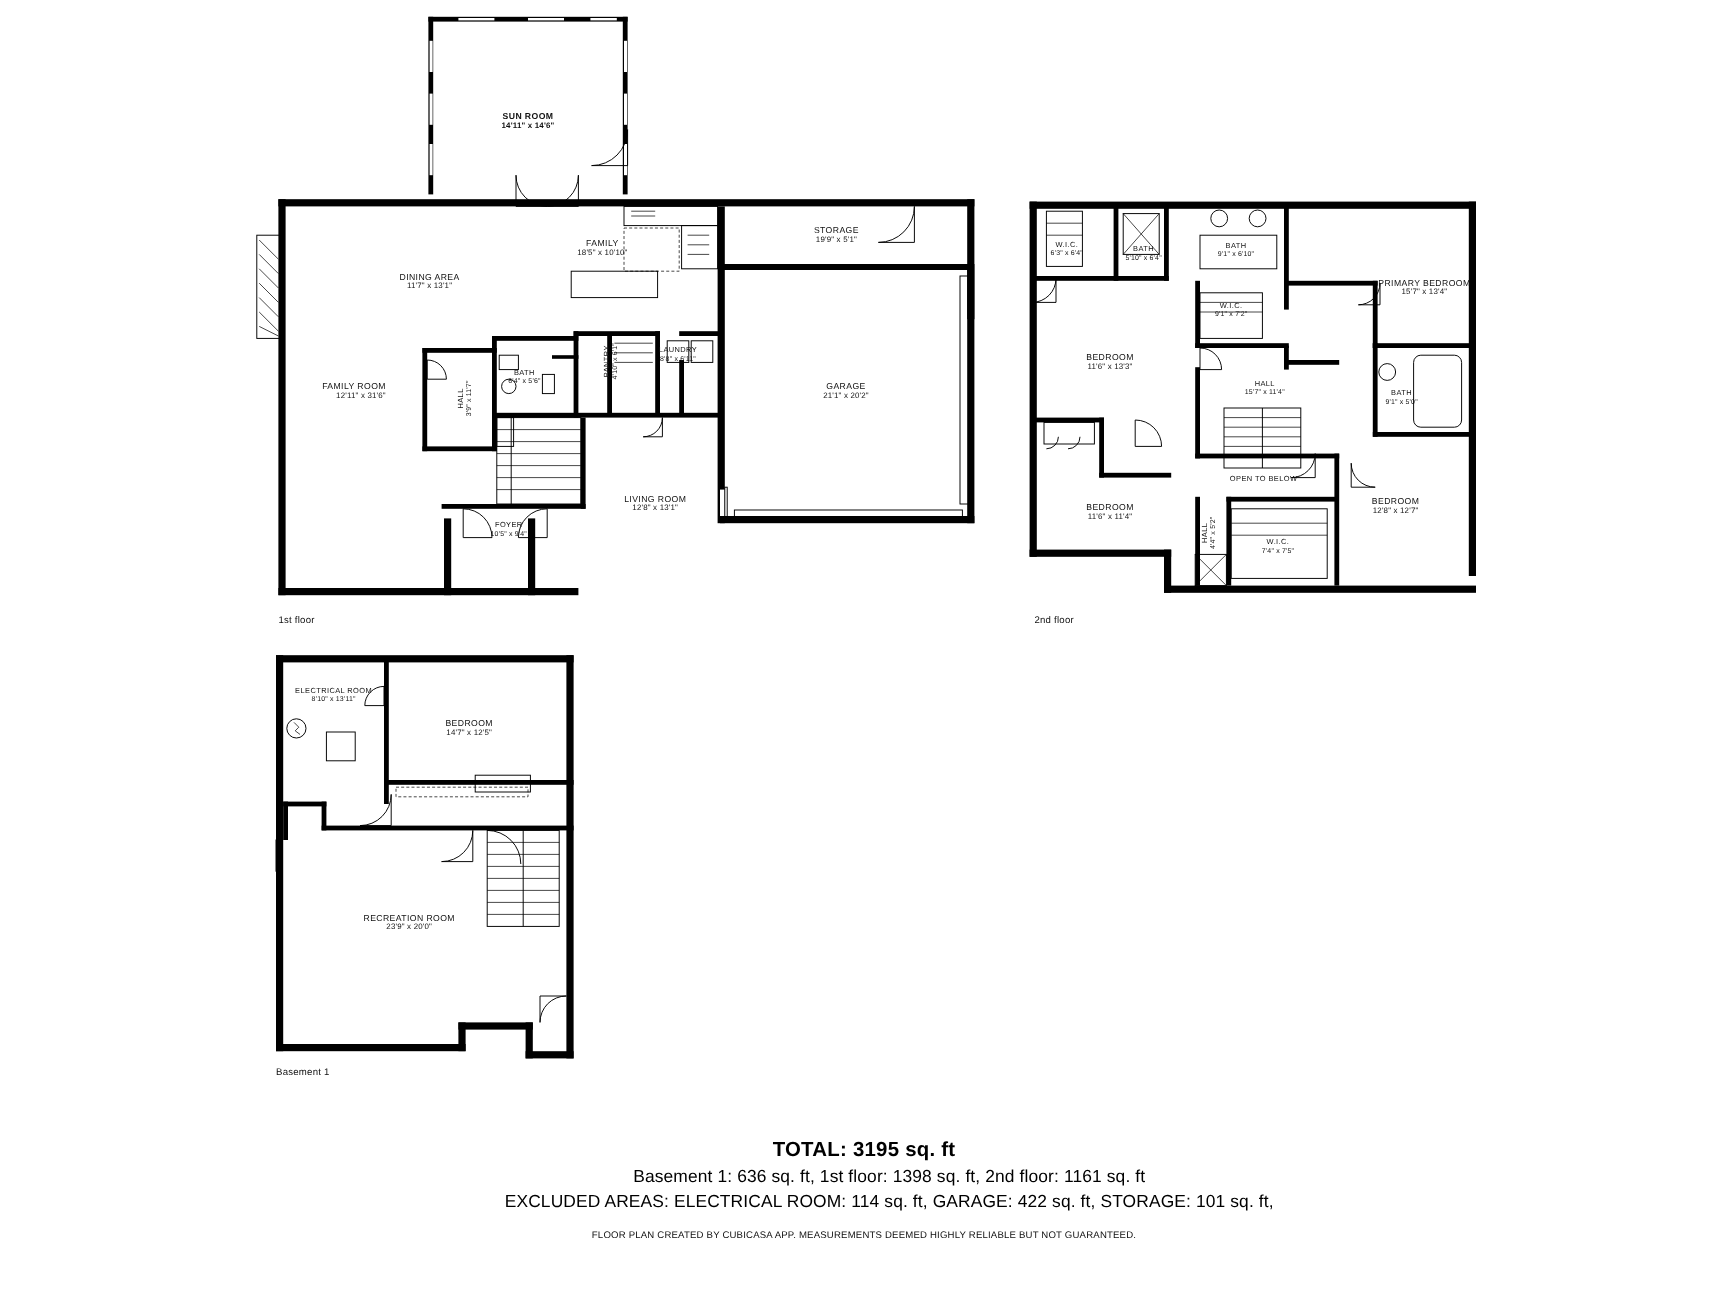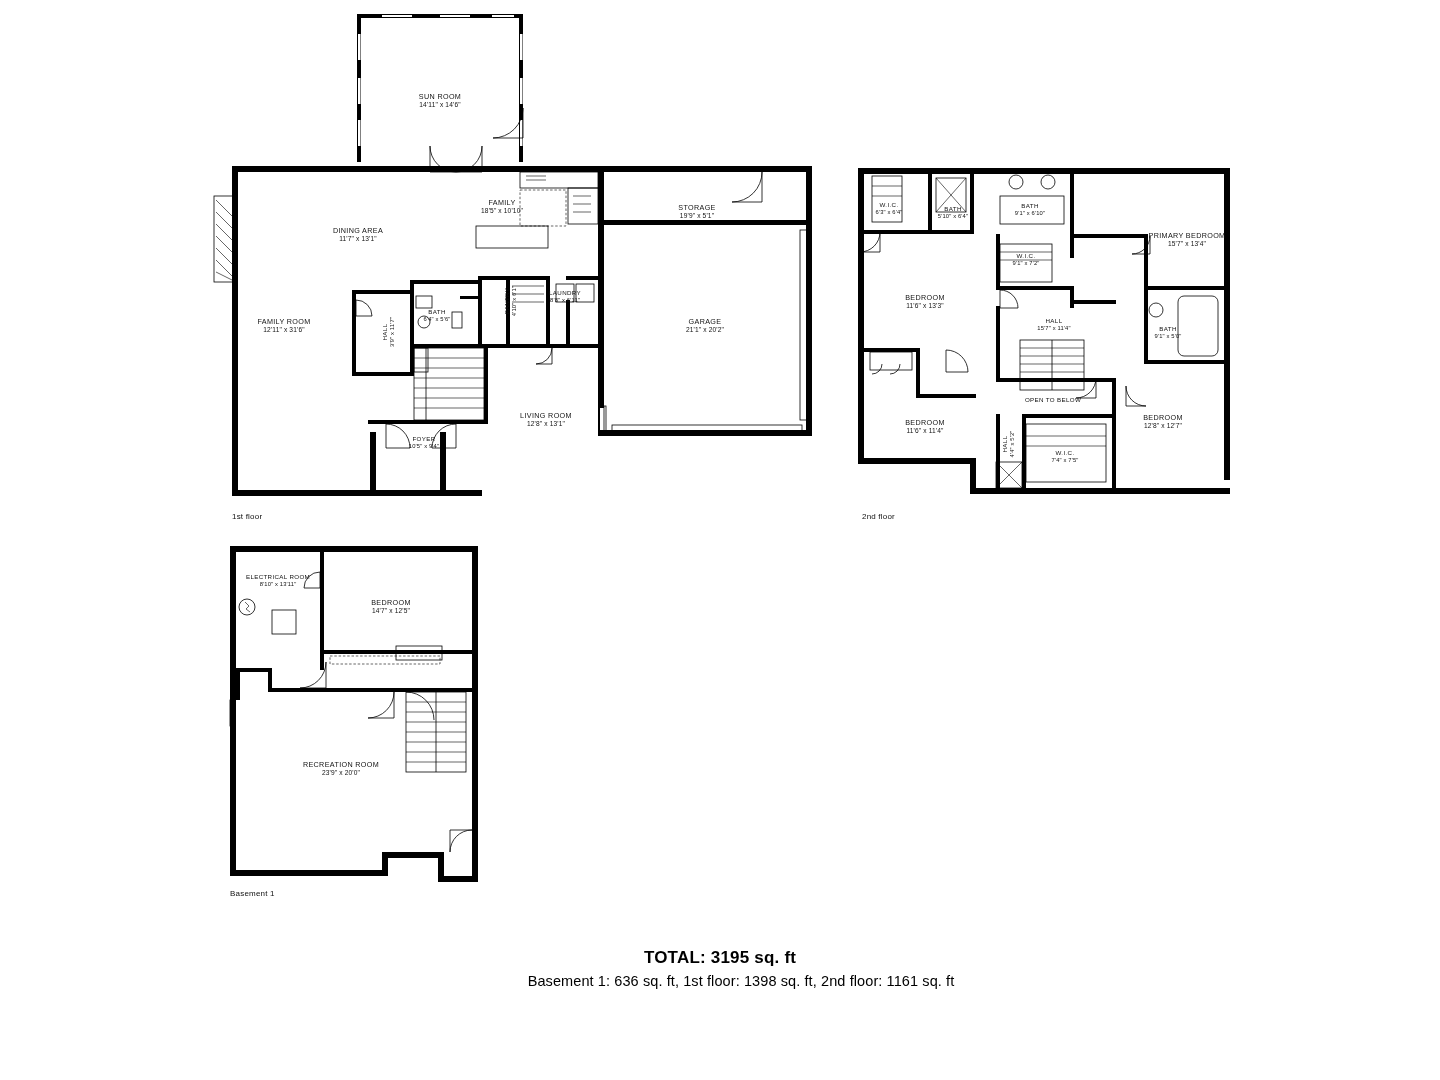--- a/index.html
+++ b/index.html
@@ -302,37 +302,37 @@
       <path class="thin" d="M326 662 a26 26 0 0 1 -26 26 L326 688 Z"></path>
       <path class="thin" d="M394 692 a26 26 0 0 1 -26 26 L394 718 Z"></path>
       <path class="thin" d="M450 852 a22 22 0 0 1 22 -22 L450 830 Z"></path>
       <path class="thin" d="M320 572 a16 16 0 0 0 -16 16 L320 588 Z"></path>
     </g>
   </g>
 </svg>
 
 <div class="floor-label" style="left:232px; top:512px;">1st floor</div>
 
-<div class="room" style="left:440px; top:101px;">
+<div class="room" style="left:440px; top:101px;font-weight:bold;">
   <span class="name">SUN ROOM</span>
   <span class="dims">14'11" x 14'6"</span>
 </div>
 <div class="room" style="left:502px; top:207px;">
   <span class="name">FAMILY</span>
   <span class="dims">18'5" x 10'10"</span>
 </div>
 <div class="room" style="left:358px; top:235px;">
   <span class="name">DINING AREA</span>
   <span class="dims">11'7" x 13'1"</span>
 </div>
-<div class="room" style="left:697px; top:212px;">
+<div class="room" style="left:697px; top:196px;">
   <span class="name">STORAGE</span>
   <span class="dims">19'9" x 5'1"</span>
 </div>
-<div class="room" style="left:284px; top:326px;">
+<div class="room" style="left:295px; top:326px;text-align:right;">
   <span class="name">FAMILY ROOM</span>
   <span class="dims">12'11" x 31'6"</span>
 </div>
 <div class="room tiny" style="left:437px; top:315px;">
   <span class="name">BATH</span>
   <span class="dims">6'4" x 5'6"</span>
 </div>
 <div class="room tiny rot90" style="left:510px; top:301px;">
   <span class="name">PANTRY</span>
   <span class="dims">4'10" x 6'1"</span>
@@ -424,13 +424,15 @@
   <span class="dims">14'7" x 12'5"</span>
 </div>
 <div class="room" style="left:341px; top:769px;">
   <span class="name">RECREATION ROOM</span>
   <span class="dims">23'9" x 20'0"</span>
 </div>
 
 <div class="summary" style="top:948px;">
   <div class="total">TOTAL: 3195 sq. ft</div>
   <div class="line">Basement 1: 636 sq. ft, 1st floor: 1398 sq. ft, 2nd floor: 1161 sq. ft</div>
+  <div class="line">EXCLUDED AREAS: ELECTRICAL ROOM: 114 sq. ft, GARAGE: 422 sq. ft, STORAGE: 101 sq. ft,</div>
+  <div class="credit">FLOOR PLAN CREATED BY CUBICASA APP. MEASUREMENTS DEEMED HIGHLY RELIABLE BUT NOT GUARANTEED.</div>
 </div>
 
 </body></html>

